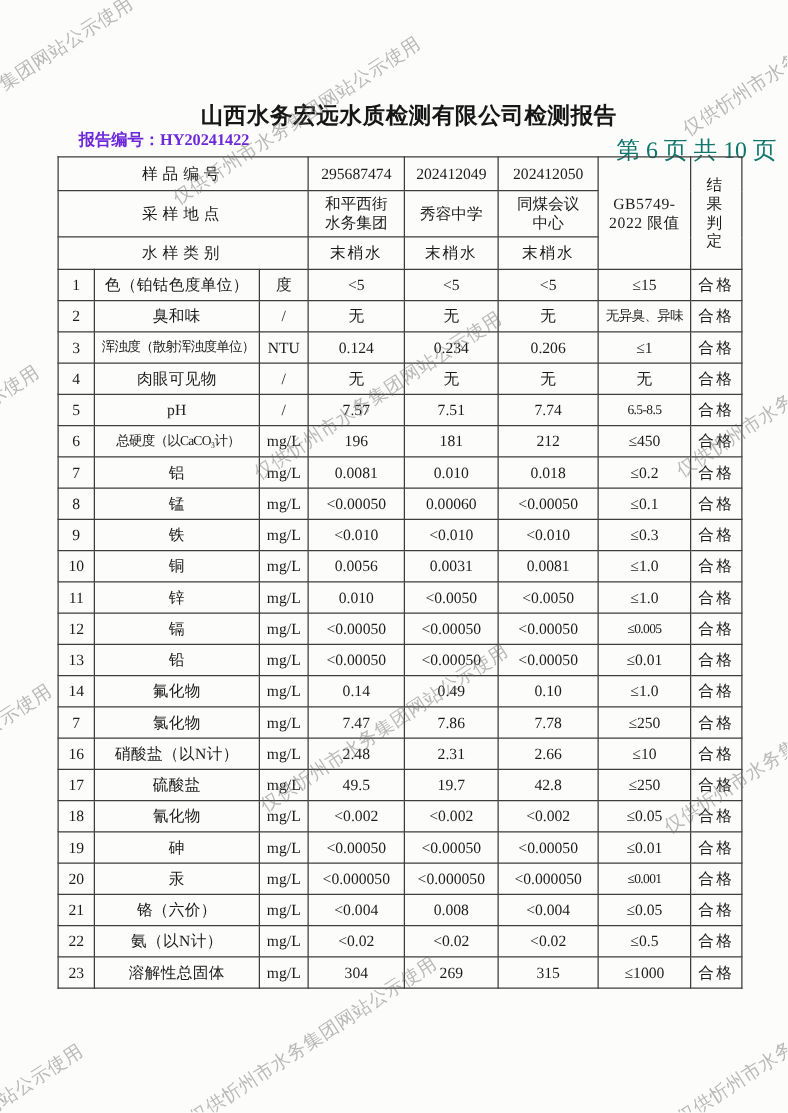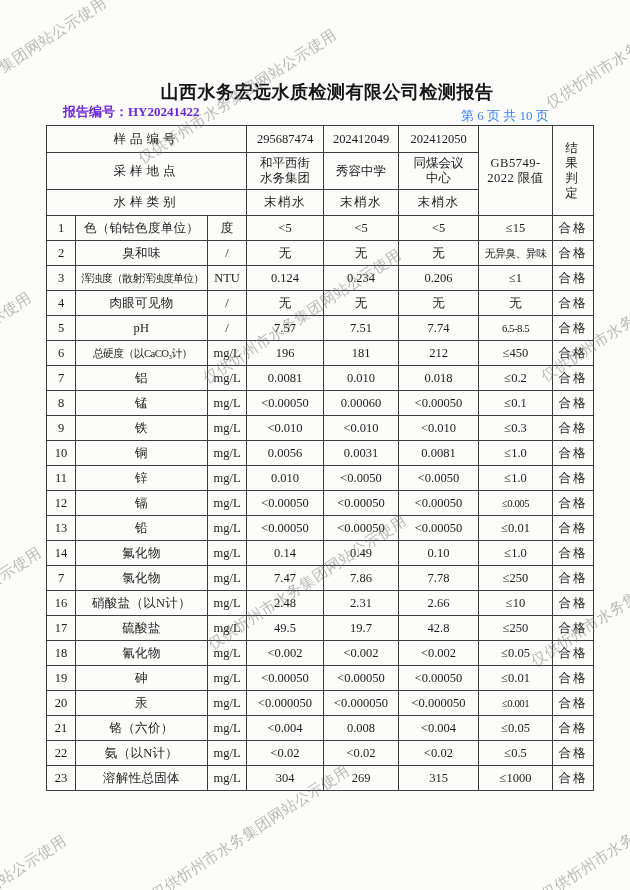--- a/index.html
+++ b/index.html
@@ -34,22 +34,22 @@
     font-size: 18px; font-weight: bold;
     letter-spacing: 0.5px;
     color: #161616;
     z-index: 2;
   }
   .report-no {
     position: absolute; left: 63px; top: 103px;
     font-size: 13px; color: #6d28d9; z-index: 2; font-weight: bold;
   }
   .page-no {
-    position: absolute; left: 461px; top: 107px;
-    font-size: 13px; color: #3b82f6; z-index: 2;
+    position: absolute; left: 493px; top: 107px;
+    font-size: 19px; color: #0f766e; z-index: 2;
   }
   
   table.report {
     position: absolute; left: 46px; top: 125px;
     width: 547px;
     border-collapse: collapse;
     table-layout: fixed;
     z-index: 3;
     background: transparent;
   }

